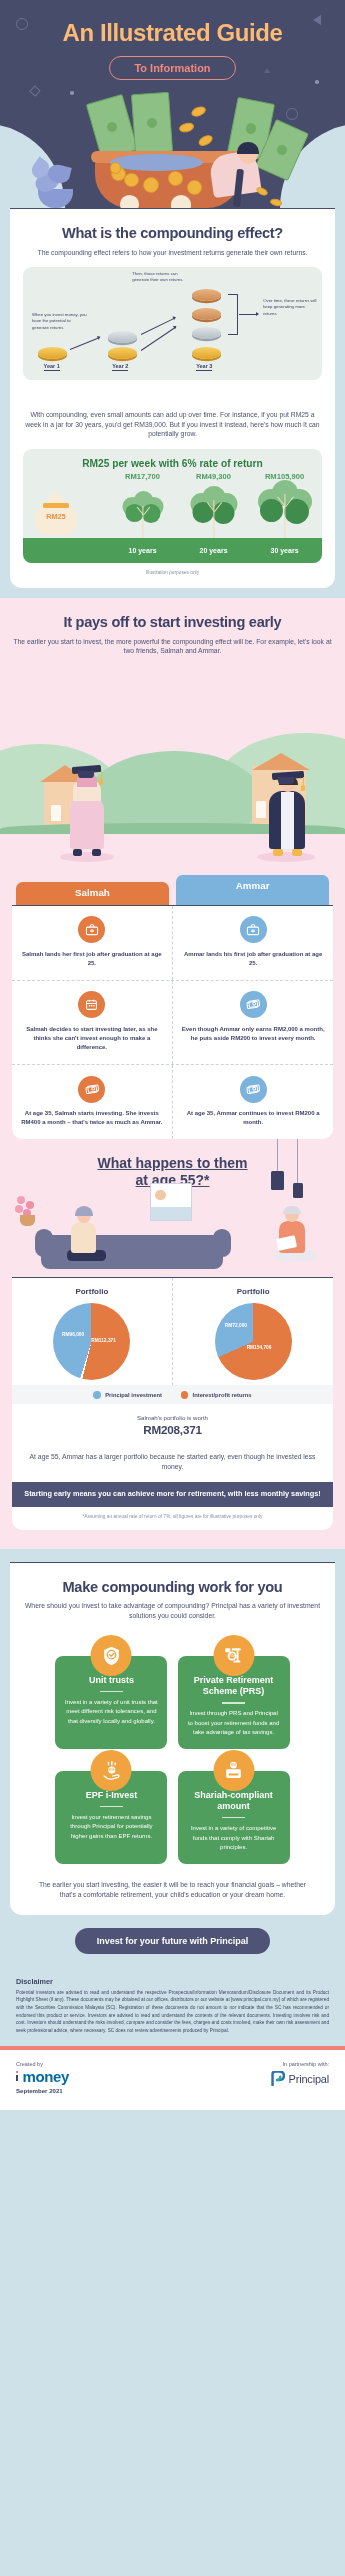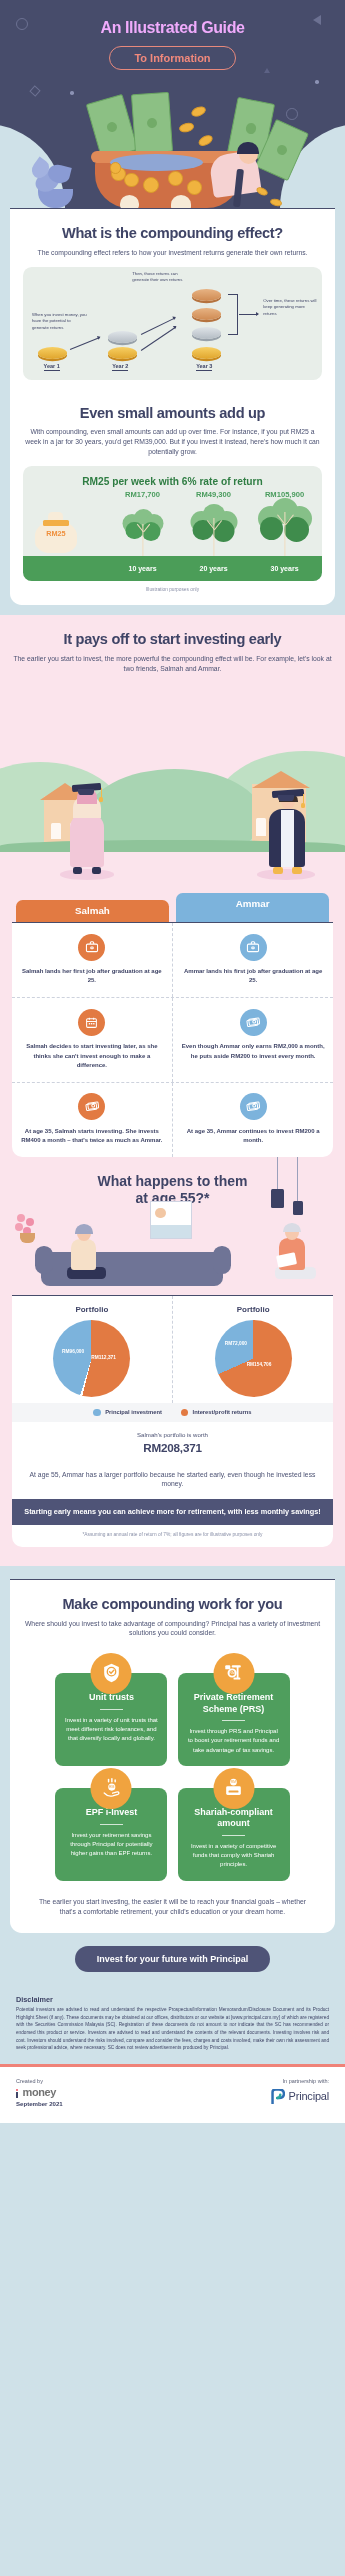--- a/index.html
+++ b/index.html
@@ -5,21 +5,21 @@
   * { margin:0; padding:0; box-sizing:border-box; }
   body {
     width:345px; margin:0 auto; background:#cfe1e8;
     font-family:"Liberation Sans", sans-serif;
     color:#454b6b; -webkit-font-smoothing:antialiased;
   }
   .page { width:345px; position:relative; overflow:hidden; }
 
   
   .hero { background:#474c6b; padding:19px 0 0; position:relative; overflow:hidden; height:208px; }
-  .hero h1 { font-size:16px; font-weight:bold; color:#f0abfc; text-align:center; letter-spacing:-0.4px; }
+  .hero h1 { font-size:24px; font-weight:bold; color:#fdba74; text-align:center; letter-spacing:-0.4px; }
   .hero-pill { margin:8.7px auto 0; width:127px; border:1.5px solid #e8897c; border-radius:16px;
                padding:5.1px 0; text-align:center; color:#f1897c; font-size:11px; font-weight:bold; }
   .deco { position:absolute; }
   .d-circ { width:12.4px; height:12.4px; border:1.2px solid #6c7192; border-radius:50%; left:16px; top:18px; }
   .d-dot1 { width:3.6px; height:3.6px; background:#8c92b4; border-radius:50%; left:70px; top:91px;}
   .d-dot2 { width:3.6px; height:3.6px; background:#8c92b4; border-radius:50%; left:315px; top:80px;}
   .d-dia  { width:8px; height:8px; border:1.2px solid #6c7192; left:31px; top:87px; transform:rotate(42deg);}
   .d-tri  { left:321px; top:14.6px; width:0;height:0;border-top:5.1px solid transparent;border-bottom:5.1px solid transparent;border-right:8px solid transparent; }
   .d-tri:after{content:"";position:absolute;left:-8px;top:-5.1px;width:0;height:0;
     border-top:5.1px solid transparent;border-bottom:5.1px solid transparent;border-right:8px solid #6c7192;}
@@ -164,21 +164,21 @@
          font-size:9px; font-weight:bold; border-radius:16px; padding:8px 22px; cursor:pointer;
          font-family:"Liberation Sans", sans-serif; }
 
   
   .disc { padding:10.2px 16px 11.7px; background:#cfe1e8; }
   .disc h4 { font-size:7.3px; color:#3f4466; font-weight:bold; margin-bottom:2.2px; }
   .disc p { font-size:4.7px; line-height:1.62; color:#3f4466; text-align:justify; }
   .redline { height:3.6px; background:#ef8278; }
   .foot { background:#fff; display:flex; justify-content:space-between; align-items:flex-start; padding:11px 16px 16px; }
   .foot-l { font-size:5.5px; color:#5b6076; }
-  .imoney { font-size:11px; font-weight:bold; color:#737373; letter-spacing:-0.4px; margin:1.5px 0 2.2px; position:relative; padding-left:6.6px;}
+  .imoney { font-size:15px; font-weight:bold; color:#0369a1; letter-spacing:-0.4px; margin:1.5px 0 2.2px; position:relative; padding-left:6.6px;}
   .imoney:before{content:"";position:absolute;left:0;top:2.9px;width:2.3px;height:2.3px;background:#ef4f5f;border-radius:50%;}
   .imoney:after{content:"";position:absolute;left:0;top:6.6px;width:2.3px;height:5.8px;background:#3f4466;}
   .foot-date { font-size:6.1px; font-weight:bold; color:#3f4466; }
   .foot-r { text-align:right; }
   .foot-r .lbl { font-size:5.5px; color:#5b6076; }
   .princ { display:flex; align-items:center; gap:3.6px; margin-top:4.4px; }
   .princ-mark { width:14px;height:15.3px; position:relative; }
   .princ-name { font-size:11px; color:#3f4466; letter-spacing:-0.2px; }
 </style>
 </head>
@@ -269,21 +269,20 @@
           <div class="brk" style="left:205px; top:27px; height:41px;"></div>
           <div class="arr" style="left:216px; top:47px; width:19px;"></div>
 
           <div class="yr" style="left:20.4px; top:96px;">Year 1</div>
           <div class="yr" style="left:89px; top:96px;">Year 2</div>
           <div class="yr" style="left:173px; top:96px;">Year 3</div>
         </div>
       </div>
 
       <div class="card-white rounded-b" style="border-top:none; padding-top:11.7px;">
-        <h2 class="sec">Even small amounts add up</h2>
         <p class="sub">With compounding, even small amounts can add up over time. For instance, if you put RM25 a week in a jar for 30 years, you'd get RM39,000. But if you invest it instead, here's how much it can potentially grow.</p>
 
         <div class="trees-box">
           <div class="trees-title">RM25 per week with 6% rate of return</div>
 
           <div class="tree-amts">
             <div class="tree-amt">RM17,700</div>
             <div class="tree-amt">RM49,300</div>
             <div class="tree-amt">RM105,900</div>
           </div>
@@ -481,21 +480,21 @@
               </svg>
             </div>
             <div class="cmp-txt">At age 35, Ammar continues to invest RM200 a month.</div>
           </div>
         </div>
 
       </div>
     </div>
 
     <div class="scene55">
-      <div style="position:absolute;left:0;right:0;top:16px;text-align:center;">
+      <div style="position:absolute;left:0;right:0;top:16px;text-align:center;text-decoration:underline;">
         <div style="font-size:14px;font-weight:bold;color:#3f4466;line-height:1.2;">What happens to them</div>
         <div style="font-size:14px;font-weight:bold;color:#3f4466;line-height:1.2;">at age 55?*</div>
       </div>
 
       <div class="lamp-cord" style="right:67px;top:0;height:34px;"></div>
       <div class="lamp-shade" style="right:61px;top:32px;width:13px;height:19px;"></div>
       <div class="lamp-cord" style="right:47px;top:0;height:45px;"></div>
       <div class="lamp-shade" style="right:42px;top:44px;width:10.2px;height:14.6px;"></div>
 
       <div style="position:absolute;left:13px;top:57px;width:29px;height:25px;">

